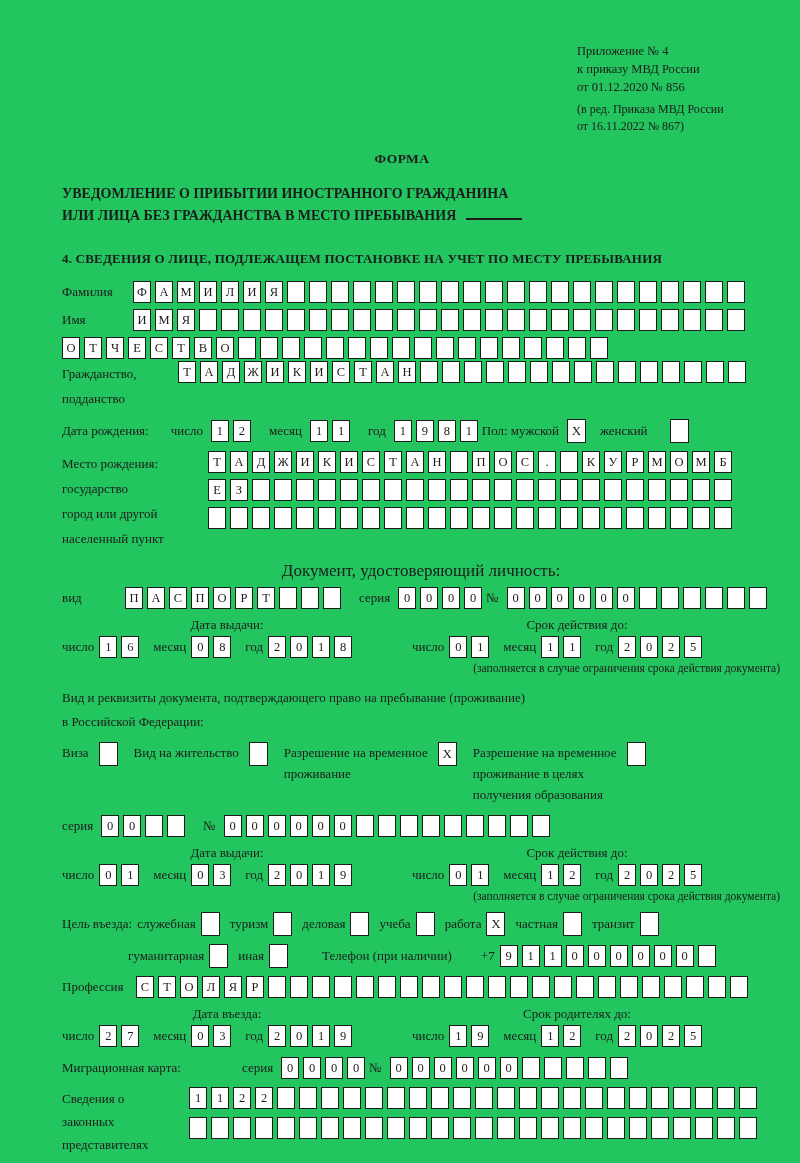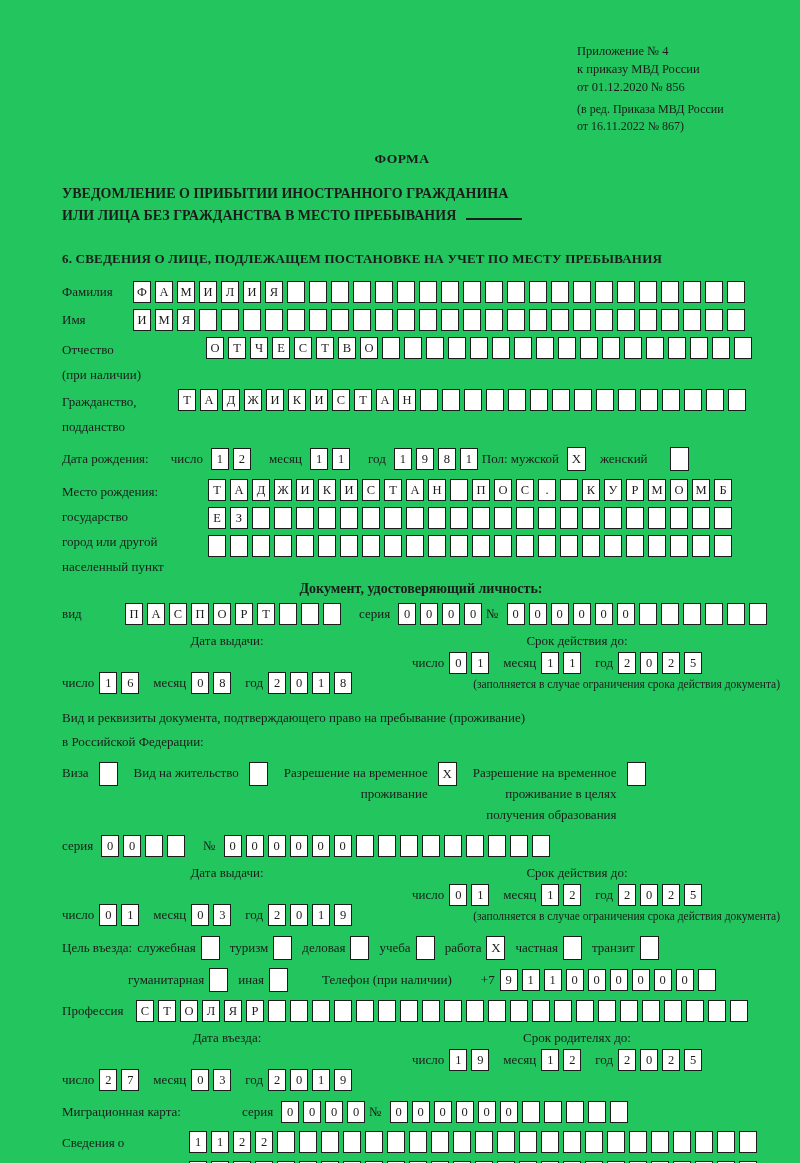--- a/index.html
+++ b/index.html
@@ -45,34 +45,34 @@
   }
   .checkbox{
     display:inline-block;flex:none;
     width:17px;height:22px;
     border:1.6px solid #1c1c1c;
     text-align:center;line-height:22px;font-size:13px;
     background:#fff;
   }
   .gap14{margin-left:14px;}
   .gap24{margin-left:24px;}
-  .doc-heading{text-align:center;font-weight:bold;font-size:14px;margin-top:2px;}
+  .doc-heading{text-align:center;font-weight:normal;font-size:17px;margin-top:10px;}
   .dates{display:flex;margin-top:8px;}
   .date-col{display:flex;flex-direction:column;}
-  .date-col.left{width:350px;flex:none;gap:20px;}
+  .date-col.left{width:350px;flex:none;}
   .date-col.right{flex:1;}
   .date-head{text-align:center;font-size:13px;margin-bottom:3px;width:330px;}
   .date-row{display:flex;align-items:center;white-space:nowrap;}
   .date-row .lbl{margin-right:5px;margin-left:0;}
   .date-row .boxes{margin-right:10px;}
   .note{font-size:11.5px;margin-top:4px;text-align:right;}
   .para{margin-top:12px;line-height:24px;font-size:13px;}
   .opts{display:flex;align-items:flex-start;margin-top:8px;}
   .opt{display:flex;align-items:flex-start;margin-right:16px;}
-  .opt-label{white-space:pre-line;line-height:21px;text-align:right;margin-right:10px;}
+  .opt-label{white-space:pre-line;line-height:21px;text-align:left;margin-right:10px;}
   .purpose .lbl{margin-right:5px;}
   .purpose .checkbox{margin-right:10px;}
   .indent{margin-left:66px;}
 </style>
 </head>
 <body>
 
 <div class="page">
 
   <div class="annex">
@@ -87,21 +87,21 @@
 
   <div class="form-word">ФОРМА</div>
 
   <div class="title">
     <div>УВЕДОМЛЕНИЕ О ПРИБЫТИИ ИНОСТРАННОГО ГРАЖДАНИНА</div>
     <div>
       <span>ИЛИ ЛИЦА БЕЗ ГРАЖДАНСТВА В МЕСТО ПРЕБЫВАНИЯ</span><span class="uline"></span>
     </div>
   </div>
 
-  <div class="sec-heading">6. СВЕДЕНИЯ О ЛИЦЕ, ПОДЛЕЖАЩЕМ ПОСТАНОВКЕ НА УЧЕТ ПО МЕСТУ ПРЕБЫВАНИЯ</div>
+  <div class="sec-heading">4. СВЕДЕНИЯ О ЛИЦЕ, ПОДЛЕЖАЩЕМ ПОСТАНОВКЕ НА УЧЕТ ПО МЕСТУ ПРЕБЫВАНИЯ</div>
 
   <div class="row mt14">
     <span class="lbl lab63">Фамилия</span>
     <span class="boxes">
         <span class="cell">Ф</span>
         <span class="cell">А</span>
         <span class="cell">М</span>
         <span class="cell">И</span>
         <span class="cell">Л</span>
         <span class="cell">И</span>
@@ -158,22 +158,20 @@
         <span class="cell"></span>
         <span class="cell"></span>
         <span class="cell"></span>
         <span class="cell"></span>
         <span class="cell"></span>
         <span class="cell"></span>
       </span>
   </div>
 
   <div class="row top mt6">
-    <span class="lbl pre lab136">Отчество
-(при наличии)</span>
     <span class="boxes">
         <span class="cell">О</span>
         <span class="cell">Т</span>
         <span class="cell">Ч</span>
         <span class="cell">Е</span>
         <span class="cell">С</span>
         <span class="cell">Т</span>
         <span class="cell">В</span>
         <span class="cell">О</span>
         <span class="cell"></span>

